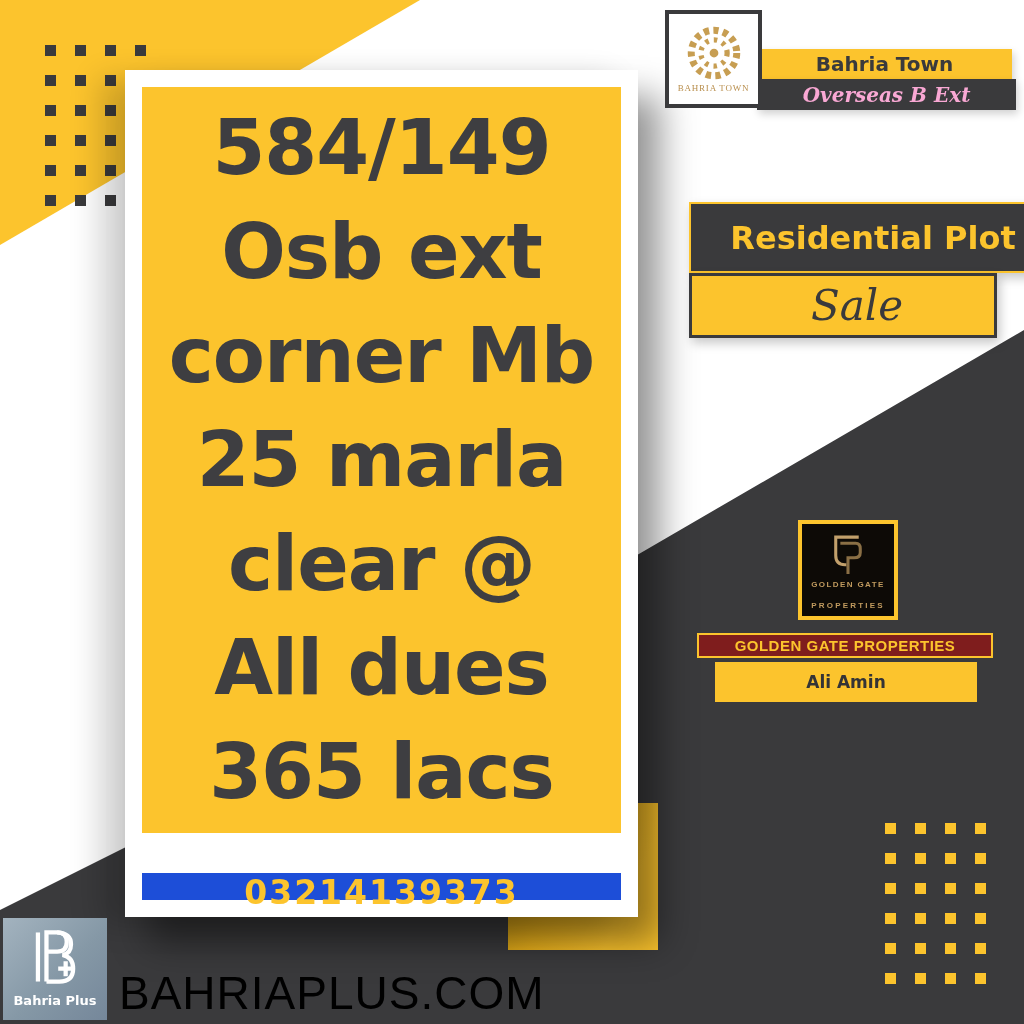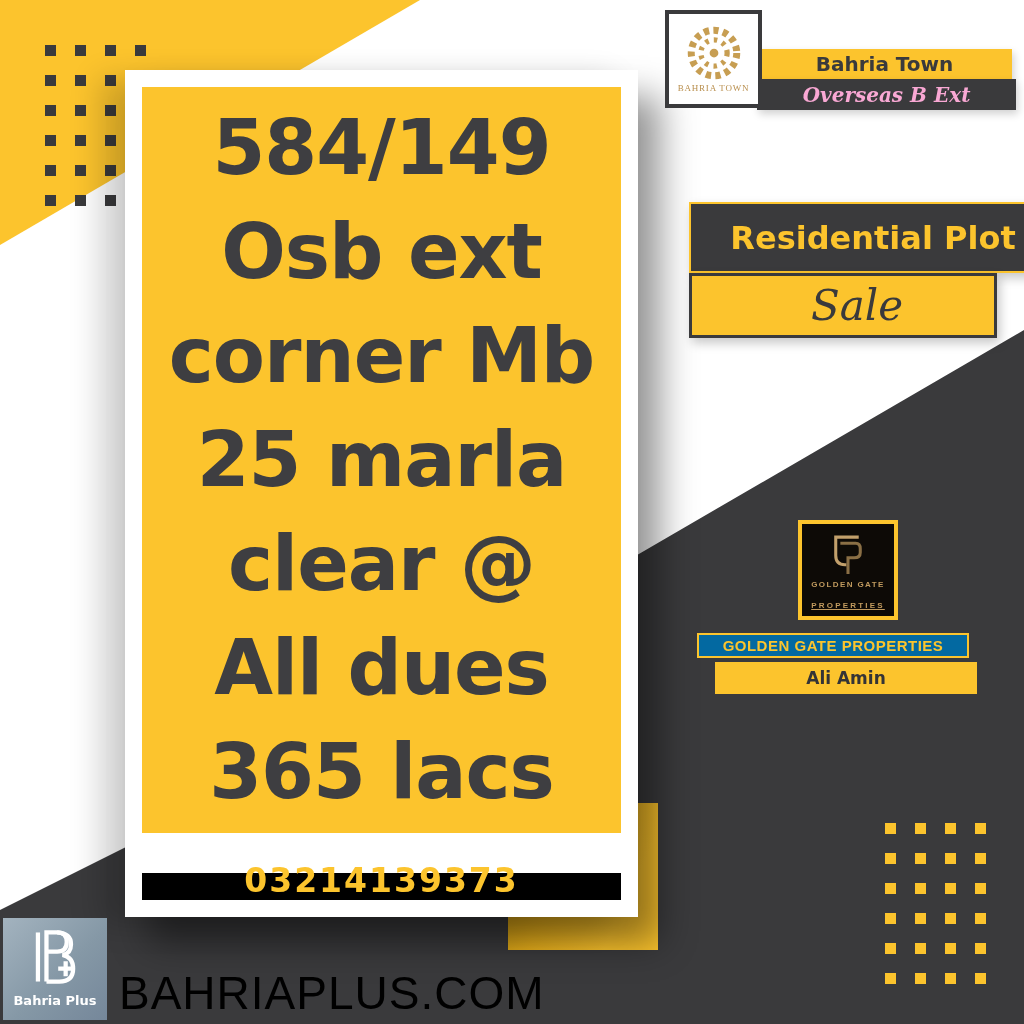--- a/index.html
+++ b/index.html
@@ -23,21 +23,21 @@
             background:linear-gradient(115deg,#c2920e 0%,#eab11c 40%,#FCC42D 75%);}
 
   
   .card{position:absolute;left:125px;top:70px;width:513px;height:847px;z-index:10;
         background:#ffffff;box-sizing:border-box;padding:17px;display:flex;flex-direction:column;
         box-shadow:22px 26px 34px rgba(0,0,0,0.42),-26px 8px 28px rgba(0,0,0,0.17);gap:40px;}
   .card-yellow{flex:1;background:#FCC42D;display:flex;flex-direction:column;
                align-items:center;justify-content:center;}
   .line{font-family:"DejaVu Sans",sans-serif;font-weight:700;font-size:76px;line-height:104px;
         color:#3E3E41;letter-spacing:-1px;white-space:nowrap;}
-  .phone-bar{height:27px;background:#000000;display:flex;align-items:flex-end;justify-content:center;}
+  .phone-bar{height:27px;background:#1d4ed8;display:flex;align-items:flex-start;justify-content:center;}
   .phone-bar span{font-family:"DejaVu Sans",sans-serif;font-weight:700;font-size:33px;
                   color:#FCC42D;letter-spacing:2px;}
 
   
   .bt-bar{position:absolute;display:flex;align-items:center;justify-content:center;
           box-shadow:2px 4px 8px rgba(0,0,0,0.18);}
   .bt-bar-yellow{left:757px;top:49px;width:255px;height:30px;background:#FCC42D;z-index:20;}
   .bt-bar-yellow span{font-family:"DejaVu Sans",sans-serif;font-weight:700;font-size:20px;color:#3A3A3C;}
   .bt-bar-dark{left:757px;top:79px;width:259px;height:31px;background:#3A3A3C;z-index:20;}
   .bt-bar-dark span{font-family:"DejaVu Serif",serif;font-style:italic;font-weight:600;
@@ -55,25 +55,25 @@
   .sale-box{position:absolute;left:689px;top:273px;width:308px;height:65px;z-index:20;background:#FCC42D;
             border:3px solid #3A3A3C;box-sizing:border-box;display:flex;align-items:center;justify-content:center;
             box-shadow:3px 5px 10px rgba(0,0,0,0.22);padding-left:28px;}
   .sale-box span{font-family:"DejaVu Serif",serif;font-style:italic;font-size:42px;color:#3A3A3C;}
 
   
   .gg-logo{position:absolute;left:798px;top:520px;width:100px;height:100px;z-index:20;background:#0D0A06;
            border:4px solid #FCC42D;box-sizing:border-box;display:flex;flex-direction:column;
            align-items:center;justify-content:center;}
   .gg-l1{font-size:8px;font-weight:700;color:#C09A5E;letter-spacing:1.4px;margin-top:3px;}
-  .gg-l2{font-size:8px;font-weight:700;color:#C09A5E;letter-spacing:2.2px;margin-top:12px;text-decoration:underline;}
-  .gg-bar{position:absolute;left:697px;top:633px;width:272px;height:25px;z-index:20;background:#0369a1;
+  .gg-l2{font-size:8px;font-weight:700;color:#C09A5E;letter-spacing:2.2px;margin-top:12px;}
+  .gg-bar{position:absolute;left:697px;top:633px;width:296px;height:25px;z-index:20;background:#7f1d1d;
           border:2px solid #FCC42D;box-sizing:border-box;display:flex;align-items:center;justify-content:center;}
   .gg-bar span{font-weight:700;font-size:15px;color:#FCC42D;letter-spacing:0.5px;white-space:nowrap;}
-  .agent-bar{position:absolute;left:715px;top:662px;width:262px;height:32px;z-index:20;background:#FCC42D;
+  .agent-bar{position:absolute;left:715px;top:662px;width:262px;height:40px;z-index:20;background:#FCC42D;
              display:flex;align-items:center;justify-content:center;}
   .agent-bar span{font-family:"DejaVu Sans",sans-serif;font-weight:700;font-size:17px;color:#343436;}
 
   
   .bp-logo{position:absolute;left:3px;top:918px;width:104px;height:102px;z-index:20;
            background:linear-gradient(135deg,#a3b3bf 0%,#8598a6 55%,#75879a 100%);
            display:flex;flex-direction:column;align-items:center;justify-content:flex-end;padding-bottom:12px;
            box-sizing:border-box;}
   .bp-logo svg{position:absolute;top:8px;left:50%;transform:translateX(-50%);}
   .bp-label{font-family:"DejaVu Sans",sans-serif;font-weight:700;font-size:13px;color:#ffffff;}

